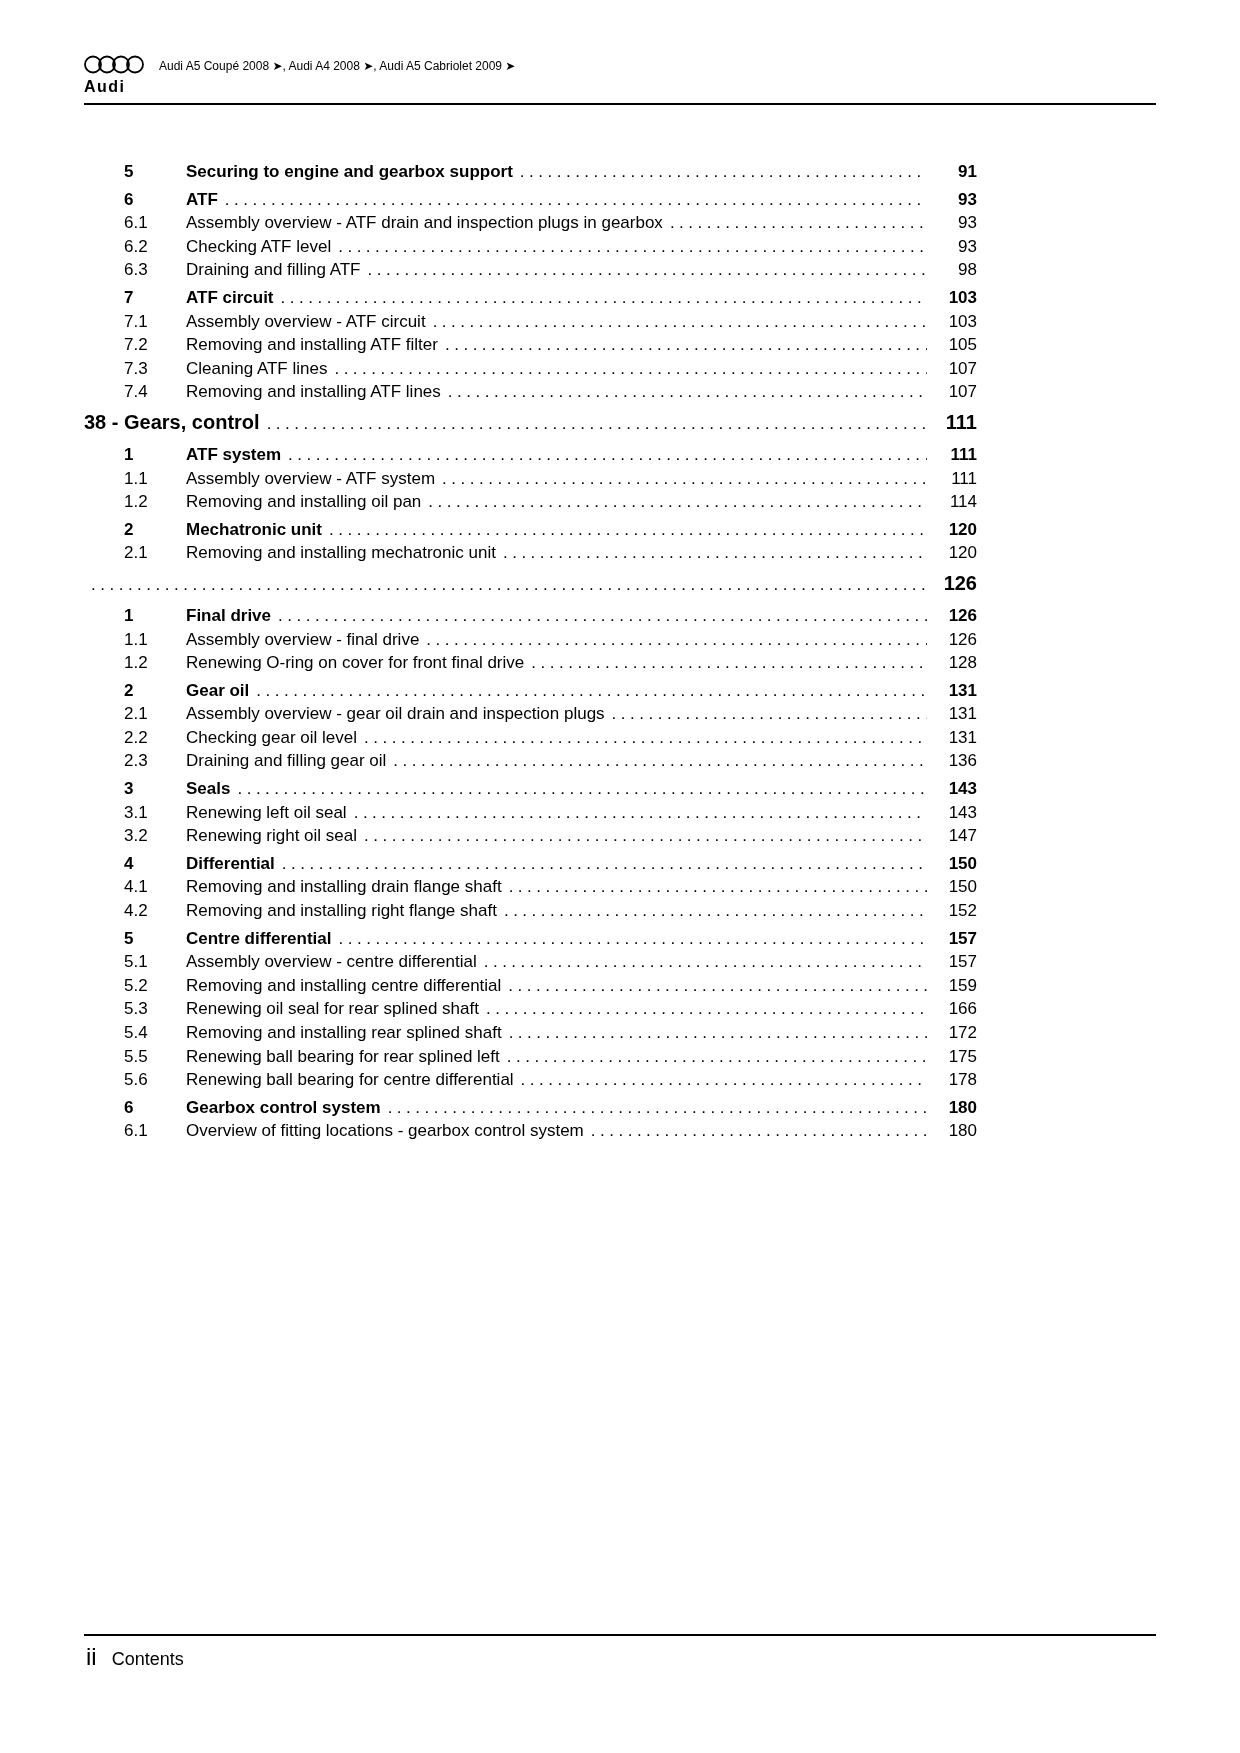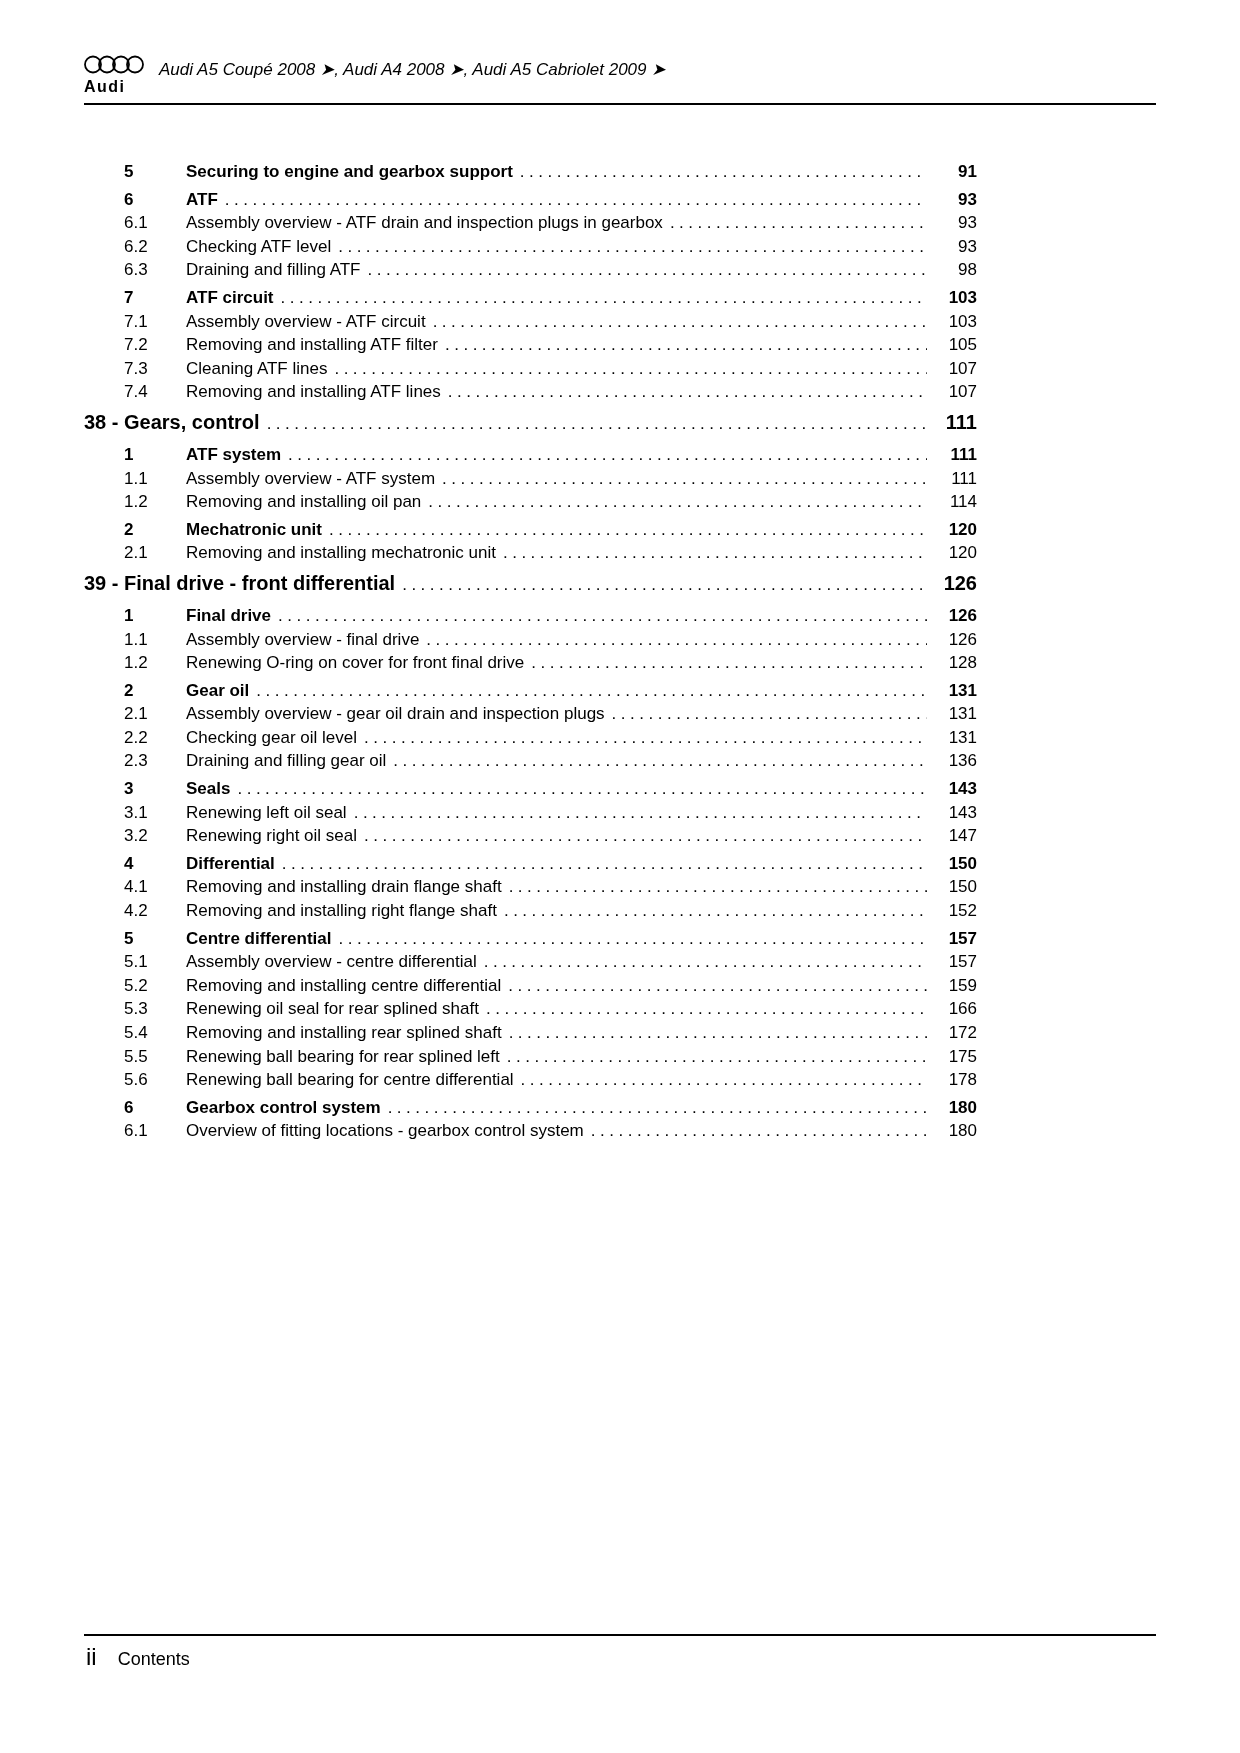--- a/index.html
+++ b/index.html
@@ -21,21 +21,21 @@
   .header { position: absolute; top: 54px; left: 84px; right: 84px; }
   .header-inner { display: flex; align-items: flex-start; gap: 13px; }
   .logo { width: 62px; flex: none; }
   .rings { display: block; line-height: 0; }
   .brand {
     font-weight: bold;
     font-size: 16px;
     letter-spacing: 1.5px;
     margin-top: 3px;
   }
-  .header-text { font-size: 17px; padding-top: 5px; font-style: italic; }
+  .header-text { font-size: 12px; padding-top: 5px; }
   .header-line1 { margin-bottom: 5px; }
   .header-line2 { font-weight: bold; }
   .header-rule { border-bottom: 2px solid #000; margin-top: 7px; }
 
   
   .toc {
     position: absolute;
     top: 156px;
     left: 84px;
     width: 893px;
@@ -72,21 +72,21 @@
     font-size: 17px;
   }
   .leader::after {
     content: "......................................................................................................................................................";
     letter-spacing: 4.5px;
   }
 
   
   .footer { position: absolute; left: 84px; right: 84px; top: 1634px; }
   .footer-rule { border-top: 2px solid #000; margin-bottom: 7px; }
-  .footer-text { display: flex; align-items: baseline; gap: 21px; padding-left: 2px; }
+  .footer-text { display: flex; align-items: baseline; gap: 15px; padding-left: 2px; }
   .footer-page { font-size: 24px; }
   .footer-label { font-size: 18px; }
 </style>
 </head>
 <body>
 
 <div class="page">
 
   <div class="header">
     <div class="header-inner">
@@ -202,21 +202,20 @@
     <span class="toc-page">120</span>
   </div>
       <div class="toc-row subsection">
     <span class="toc-num">2.1</span>
     <span class="toc-title">Removing and installing mechatronic unit</span>
     <span class="leader"></span>
     <span class="toc-page">120</span>
   </div>
       <div class="toc-row chapter">
 
-    <span class="toc-title">39 - Final drive - front differential</span>
     <span class="leader"></span>
     <span class="toc-page">126</span>
   </div>
       <div class="toc-row section">
     <span class="toc-num">1</span>
     <span class="toc-title">Final drive</span>
     <span class="leader"></span>
     <span class="toc-page">126</span>
   </div>
       <div class="toc-row subsection">

